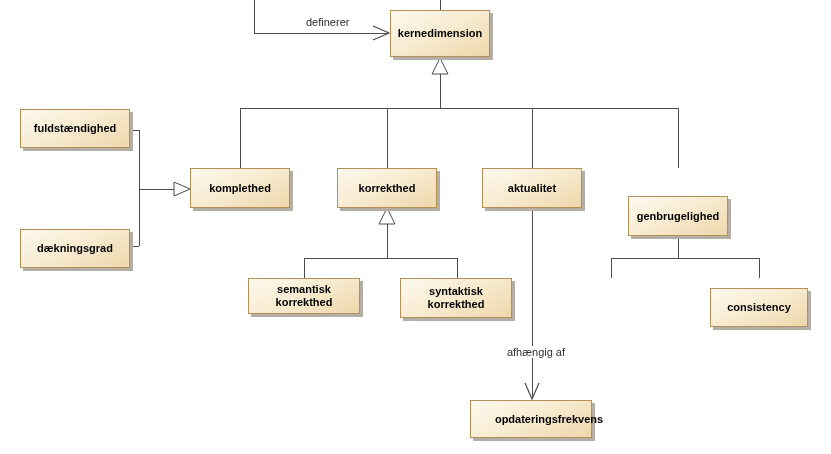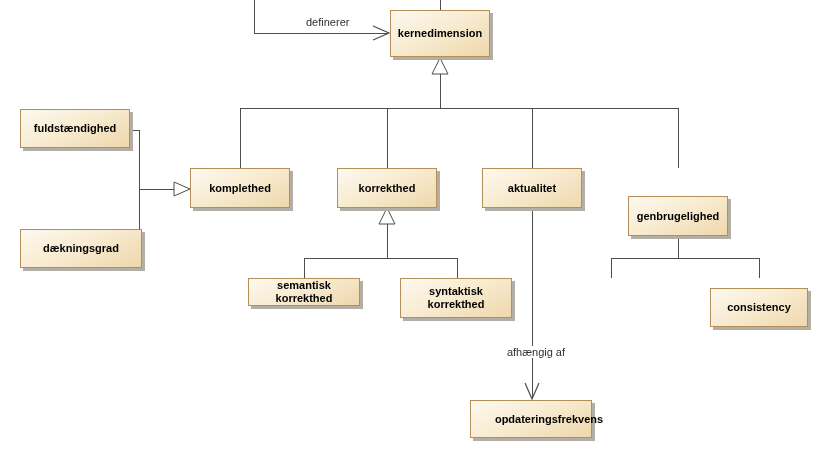--- a/index.html
+++ b/index.html
@@ -91,41 +91,41 @@
   <div class="edge-label centered" style="left:536px; top:346px;">afhængig af</div>
 
   <div class="node" style="left:390px; top:10px; width:100px; height:47px;">
     <span class="node-label">kernedimension</span>
   </div>
 
   <div class="node" style="left:20px; top:109px; width:110px; height:39px;">
     <span class="node-label">fuldstændighed</span>
   </div>
 
-  <div class="node" style="left:20px; top:229px; width:122px; height:39px;">
+  <div class="node" style="left:20px; top:229px; width:110px; height:39px;">
     <span class="node-label">dækningsgrad</span>
   </div>
 
   <div class="node" style="left:190px; top:168px; width:100px; height:40px;">
     <span class="node-label">komplethed</span>
   </div>
 
   <div class="node" style="left:337px; top:168px; width:100px; height:40px;">
     <span class="node-label">korrekthed</span>
   </div>
 
   <div class="node" style="left:482px; top:168px; width:100px; height:40px;">
     <span class="node-label">aktualitet</span>
   </div>
 
   <div class="node" style="left:628px; top:168px; width:100px; height:40px;margin-top:28px;">
     <span class="node-label">genbrugelighed</span>
   </div>
 
-  <div class="node" style="left:248px; top:278px; width:112px; height:28px;">
+  <div class="node" style="left:248px; top:278px; width:112px; height:36px;">
     <span class="node-label">semantisk korrekthed</span>
   </div>
 
   <div class="node" style="left:400px; top:278px; width:112px; height:40px;">
     <span class="node-label">syntaktisk korrekthed</span>
   </div>
 
 
   <div class="node" style="left:710px; top:288px; width:98px; height:39px;">
     <span class="node-label">consistency</span>

